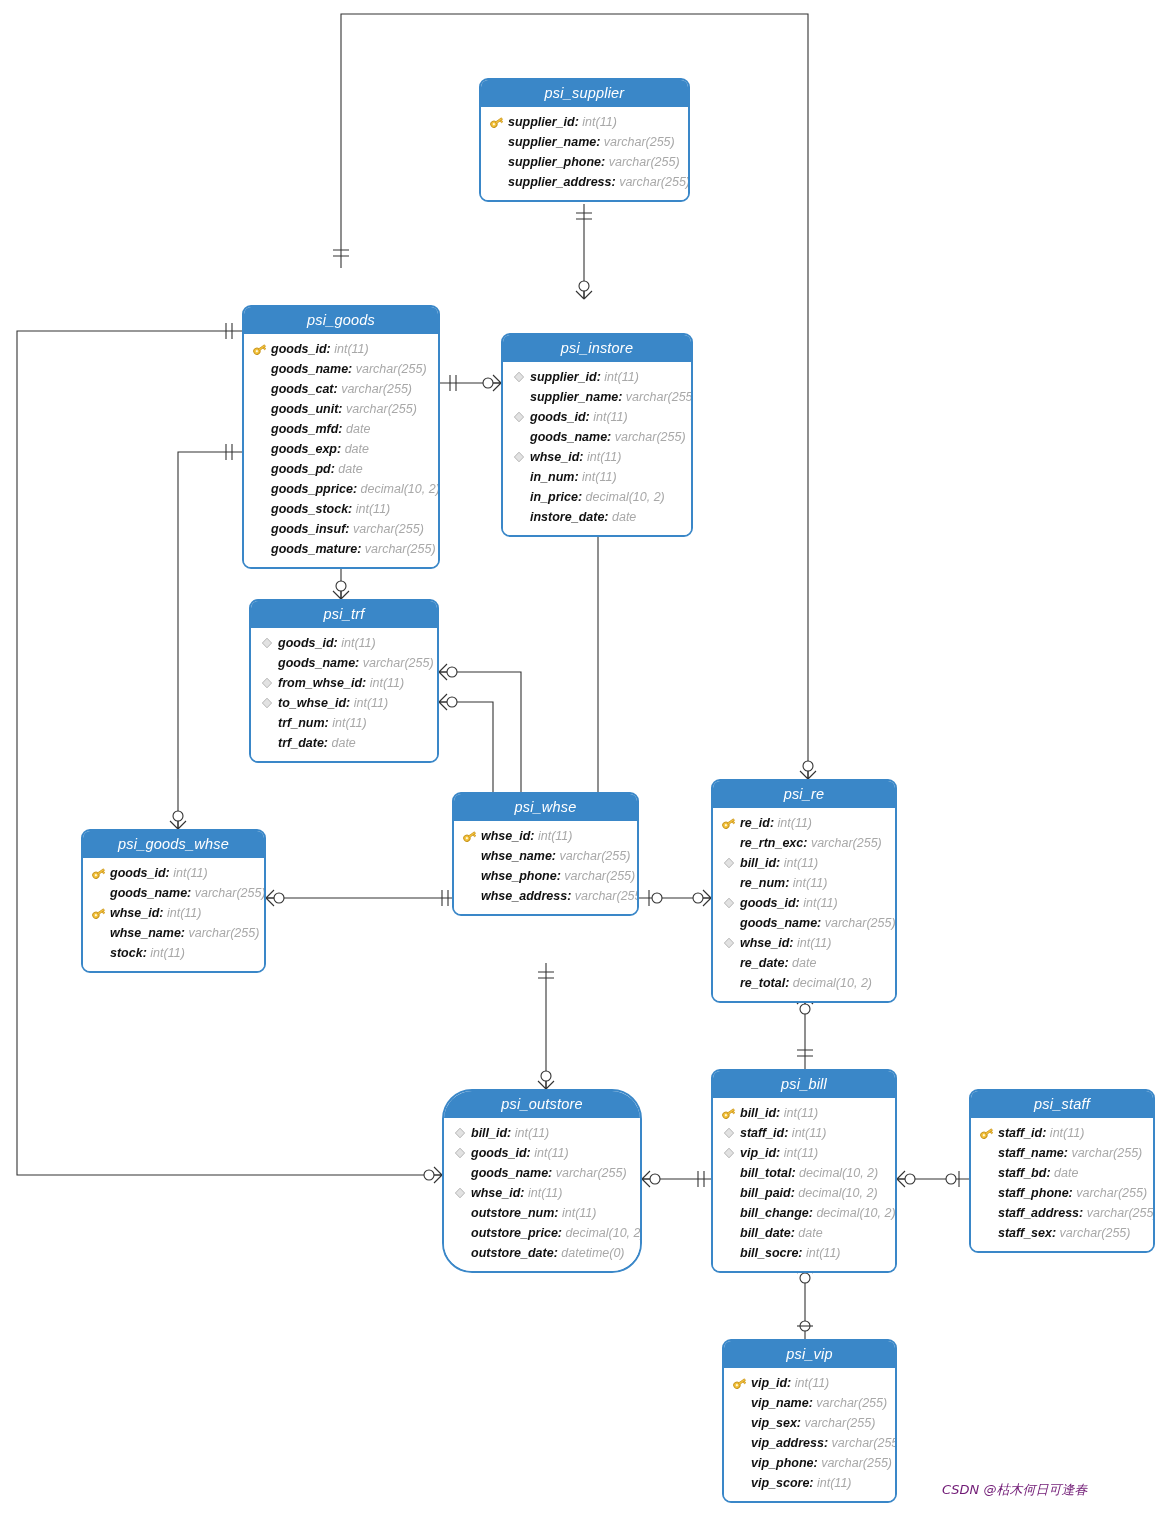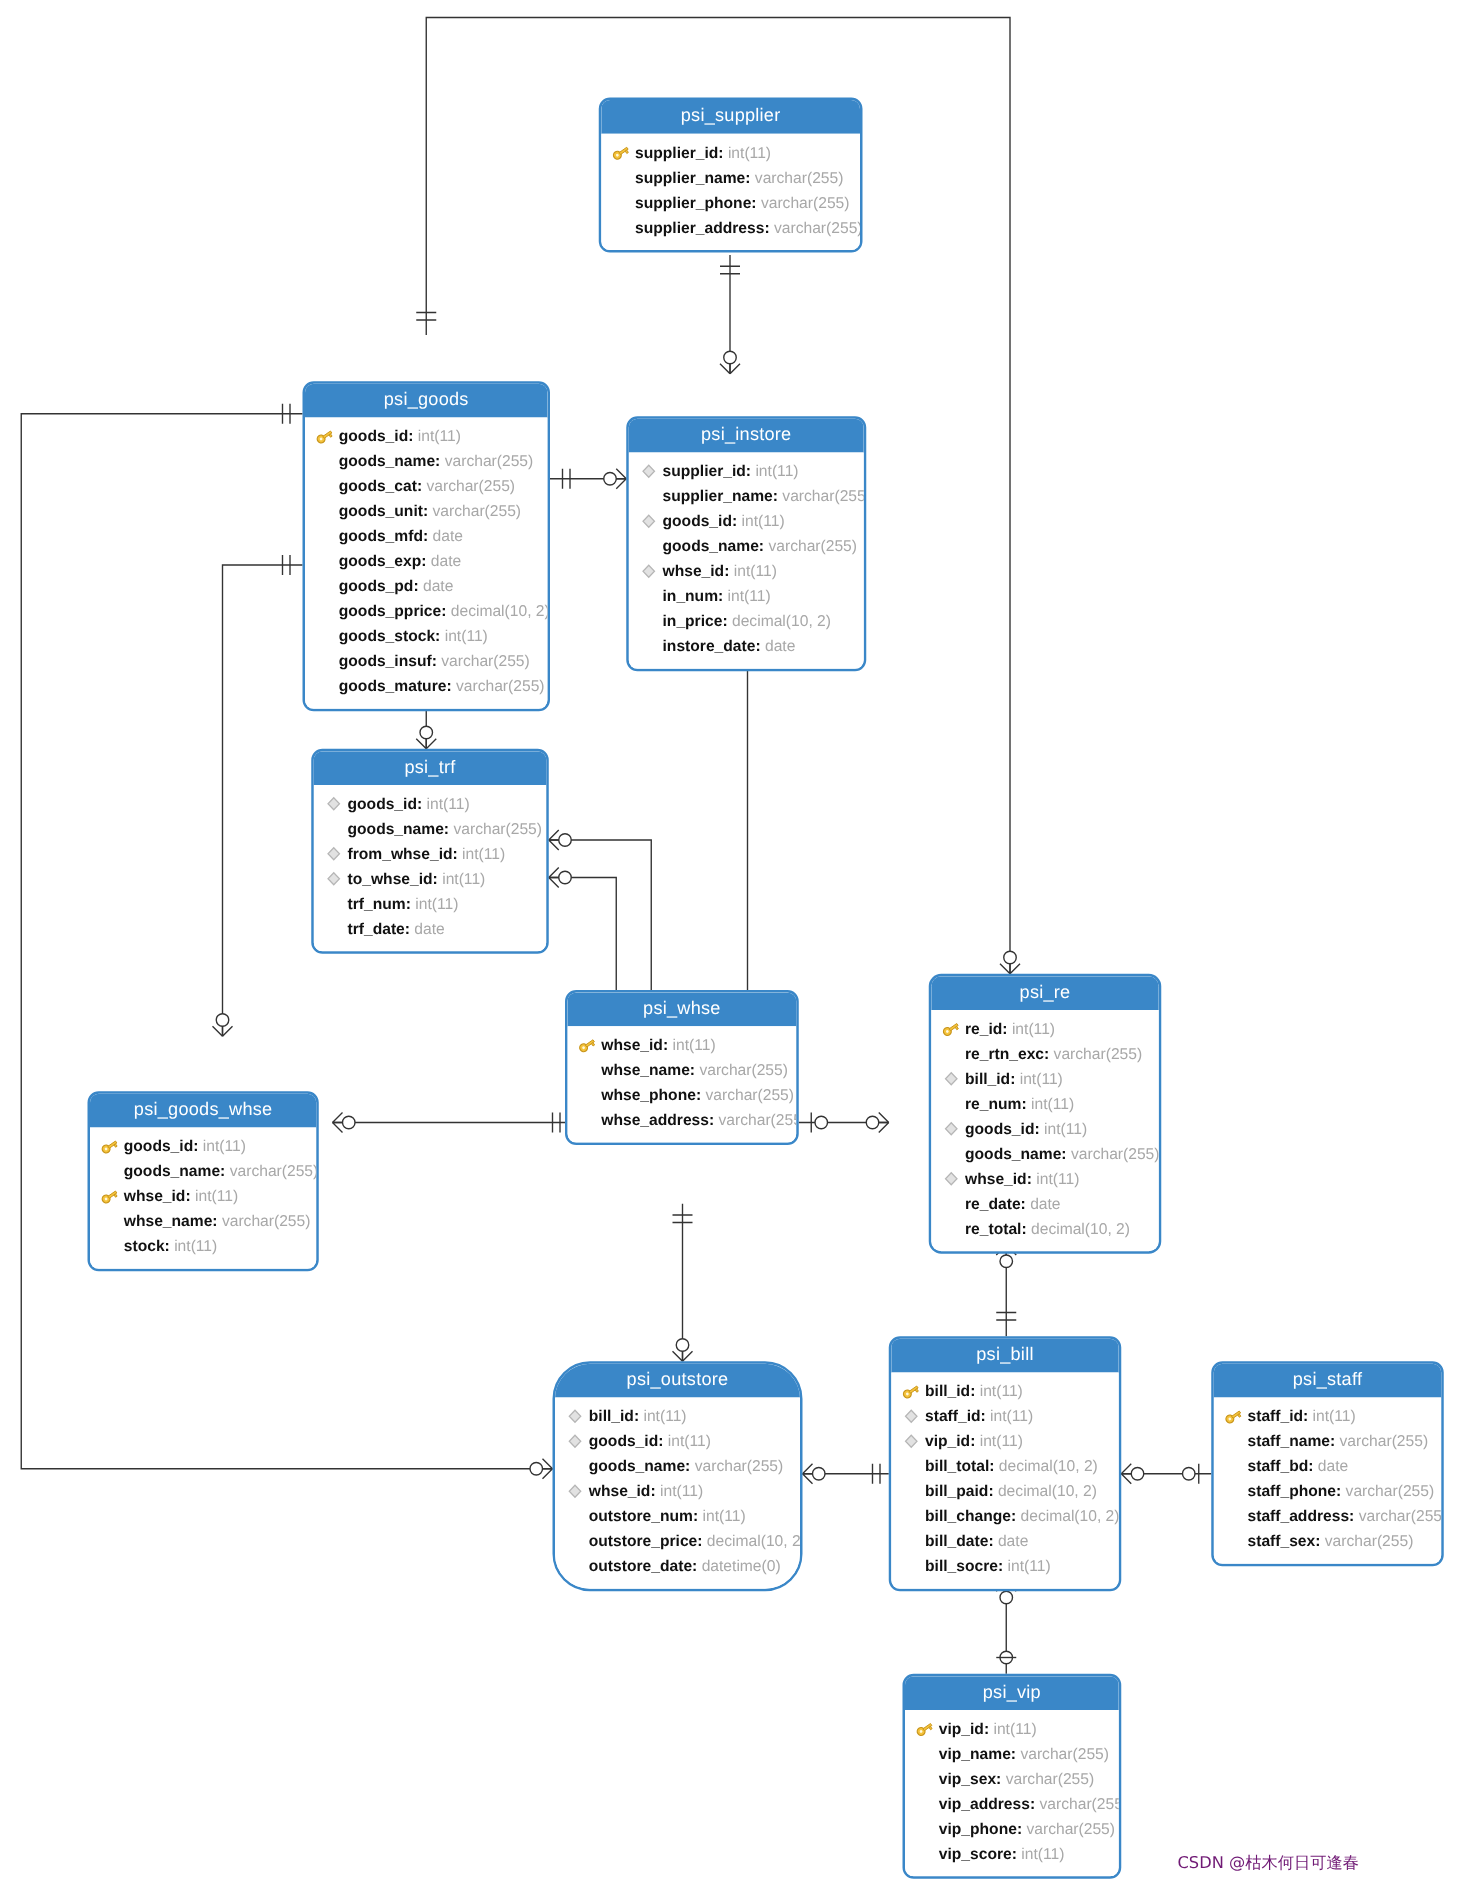--- a/index.html
+++ b/index.html
@@ -1,20 +1,20 @@
 <!DOCTYPE html>
 <html><head>
 <meta charset="utf-8">
 <style>
   html,body{margin:0;padding:0;background:#ffffff;}
   body{
     width:1170px;height:1517px;position:relative;overflow:hidden;
     font-family:"Liberation Sans","DejaVu Sans",sans-serif;
   }
-  #canvas{position:absolute;left:0;top:0;width:1170px;height:1517px;}
+  #canvas{position:absolute;left:0;top:0;width:1170px;height:1517px;font-style:italic;}
   svg.links{position:absolute;left:0;top:0;width:1170px;height:1517px;pointer-events:none;}
 
   .entity{
     position:absolute;
     background:#ffffff;
     border:2px solid #3a87c8;
     border-radius:9px;
     box-sizing:border-box;
     overflow:hidden;
   }
@@ -363,21 +363,21 @@
           <span class="name">trf_num:</span>
           <span class="type">&nbsp;int(11)</span>
         </div>
         <div class="attr">
           <span class="glyph"></span>
           <span class="name">trf_date:</span>
           <span class="type">&nbsp;date</span>
         </div>
       </div>
 </div>
-<div class="entity" style="left: 743px; top: 779px; width: 186px; border-radius: 10px;">
+<div class="entity" style="left: 711px; top: 779px; width: 186px;">
   <div class="entity-header">psi_re</div>
   <div class="entity-body">
         <div class="attr">
           <span class="glyph">
             <svg class="ico-key" viewBox="0 0 16 16" xmlns="http://www.w3.org/2000/svg">
               <g transform="rotate(-35 8 8)">
                 <circle cx="4.2" cy="8" r="3.1" fill="#f5c33b" stroke="#c8951c" stroke-width="1"></circle>
                 <circle cx="4.2" cy="8" r="1.1" fill="#fff8dc"></circle>
                 <rect x="6.6" y="7.1" width="7.4" height="1.9" fill="#f5c33b" stroke="#c8951c" stroke-width=".7"></rect>
                 <rect x="11.2" y="8.9" width="1.5" height="2.3" fill="#f5c33b" stroke="#c8951c" stroke-width=".7"></rect>
@@ -434,21 +434,21 @@
           <span class="name">re_date:</span>
           <span class="type">&nbsp;date</span>
         </div>
         <div class="attr">
           <span class="glyph"></span>
           <span class="name">re_total:</span>
           <span class="type">&nbsp;decimal(10, 2)</span>
         </div>
       </div>
 </div>
-<div class="entity" style="left: 70px; top: 829px; width: 185px; margin-top: 44px;">
+<div class="entity" style="left: 81px; top: 829px; width: 185px;">
   <div class="entity-header">psi_goods_whse</div>
   <div class="entity-body">
         <div class="attr">
           <span class="glyph">
             <svg class="ico-key" viewBox="0 0 16 16" xmlns="http://www.w3.org/2000/svg">
               <g transform="rotate(-35 8 8)">
                 <circle cx="4.2" cy="8" r="3.1" fill="#f5c33b" stroke="#c8951c" stroke-width="1"></circle>
                 <circle cx="4.2" cy="8" r="1.1" fill="#fff8dc"></circle>
                 <rect x="6.6" y="7.1" width="7.4" height="1.9" fill="#f5c33b" stroke="#c8951c" stroke-width=".7"></rect>
                 <rect x="11.2" y="8.9" width="1.5" height="2.3" fill="#f5c33b" stroke="#c8951c" stroke-width=".7"></rect>

